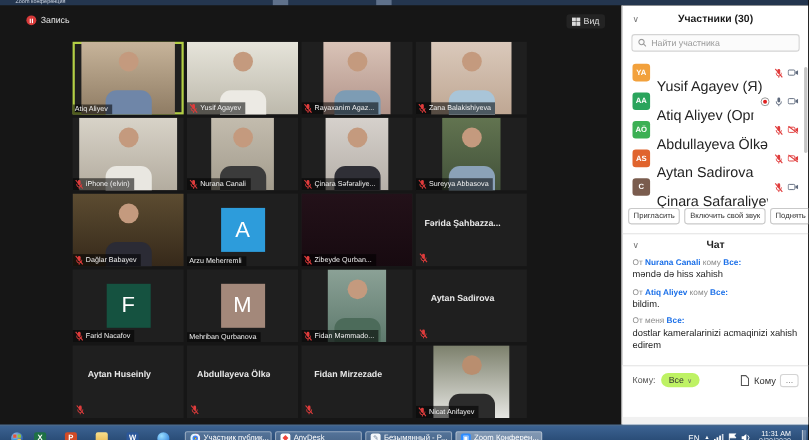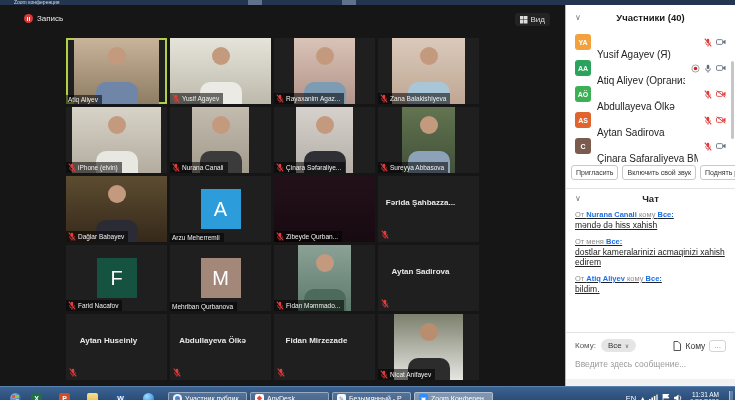--- a/index.html
+++ b/index.html
@@ -35,36 +35,36 @@
   .cname{position:absolute;left:0;right:16px;top:34%;text-align:center;color:#e8e8e8;font-size:8px;font-weight:bold;}
   .avbox{position:absolute;left:50%;top:50%;width:40px;height:40px;transform:translate(-50%,-50%);display:flex;align-items:center;justify-content:center;color:#fff;font-size:20px;font-weight:normal;}
 
   
   .sidebar{position:absolute;right:0;top:0;width:170px;height:381px;background:#fff;border-left:1px solid #b9b9b9;color:#222;}
   .shead{position:relative;height:24px;display:flex;align-items:center;justify-content:center;font-size:9.5px;font-weight:bold;color:#1a1a1a;}
   .shead .chev{position:absolute;left:9px;color:#777;font-size:8px;font-weight:normal;}
   .search{margin:2px 8px 6px;height:16px;border:1px solid #d4d4d4;border-radius:3px;background:#fbfbfb;display:flex;align-items:center;gap:4px;padding:0 5px;color:#9a9a9a;font-size:8px;}
   .prow{display:flex;align-items:center;gap:6px;height:26px;padding:0 9px;}
   .pav{width:16px;height:16px;border-radius:3px;color:#fff;font-size:7px;font-weight:bold;display:flex;align-items:center;justify-content:center;flex:0 0 auto;}
-  .pname{flex:1;font-size:10px;color:#232323;white-space:nowrap;overflow:hidden;margin-top:24px;}
+  .pname{flex:1;font-size:13px;color:#232323;white-space:nowrap;overflow:hidden;margin-top:24px;}
   .picons{display:flex;align-items:center;gap:4px;}
   .pscroll{position:absolute;right:1px;top:56px;width:3px;height:78px;background:#c6c6c6;border-radius:2px;}
   .pbtns{display:flex;gap:4px;margin:6px 5px 0;}
   .pbtn{border:1px solid #c9c9c9;border-radius:3px;background:#fff;color:#333;font-size:7px;padding:3px 4px;white-space:nowrap;}
   .chathead{position:relative;height:20px;margin-top:8px;border-top:1px solid #e4e4e4;display:flex;align-items:center;justify-content:center;font-size:9.5px;font-weight:bold;}
   .chathead .chev{position:absolute;left:9px;color:#777;font-size:8px;font-weight:normal;}
-  .msgs{padding:2px 9px 0;text-decoration:underline;}
+  .msgs{padding:2px 9px 0;}
   .msg{margin-bottom:6px;}
   .meta{font-size:7.5px;color:#8a8a8a;}
   .meta .blue{color:#1a6fe8;font-weight:bold;}
   .mbody{font-size:8.5px;color:#222;margin-top:1px;line-height:1.25;}
   .cfoot{position:absolute;left:0;right:0;bottom:0;height:54px;border-top:1px solid #e4e4e4;background:#fff;}
   .cfrow{display:flex;align-items:center;gap:5px;padding:6px 9px 0;justify-content:space-between;}
   .tolabel{font-size:8px;color:#555;}
-  .topill{display:flex;align-items:center;gap:3px;background:#e5e5e5;border-radius:9px;padding:2px 7px;font-size:8px;color:#333;}
+  .topill{display:flex;align-items:center;gap:3px;background:#bef264;border-radius:9px;padding:2px 7px;font-size:8px;color:#333;}
   .fgrp{margin-left:auto;display:flex;align-items:center;gap:4px;color:#333;font-size:8.5px;}
   .morebtn{border:1px solid #d4d4d4;border-radius:3px;padding:0 4px;color:#888;font-size:8px;line-height:10px;}
   .chatinput{padding:7px 9px 0;font-size:8.5px;color:#9a9a9a;}
   .bstrip{position:absolute;left:0;right:0;bottom:0;height:7px;background:#f1f1f1;}
 
   
   .taskbar{position:absolute;left:0;top:386px;width:735px;height:14px;background:linear-gradient(#3c6392,#1e3e66);border-top:1px solid #5b82ae;display:flex;align-items:center;padding:11px 2px;gap:4px;}
   .orb{width:11px;height:11px;border-radius:50%;background:radial-gradient(circle at 35% 30%,#9cc7f0,#2c5fa8 70%);position:relative;flex:0 0 auto;margin:0 6px 0 8px;}
   .orb i{position:absolute;width:3px;height:3px;}
   .ql{display:flex;align-items:center;gap:17px;margin-right:10px;}
@@ -348,21 +348,28 @@
               <line x1="1" y1="1" x2="11" y2="13" stroke="#e03c3c" stroke-width="1.6"></line>
             </svg>
             <span>Nicat Anifayev</span>
           </div>
         </div>
       </div>
 
     <div class="sidebar">
       <div class="shead">
         <span class="chev">∨</span>
-        <span>Участники (40)</span>
+        <span>Участники (30)</span>
+      </div>
+      <div class="search">
+        <svg width="8" height="8" viewBox="0 0 10 10">
+            <circle cx="4" cy="4" r="3" fill="none" stroke="#9a9a9a" stroke-width="1.2"></circle>
+            <line x1="6.2" y1="6.2" x2="9" y2="9" stroke="#9a9a9a" stroke-width="1.2"></line>
+          </svg>
+        <span>Найти участника</span>
       </div>
       <div id="plist">
           <div class="prow">
             <span class="pav" style="background:#f2a13c">YA</span>
     <span class="pname">Yusif Agayev (Я)</span>
     <span class="picons">
       <svg width="8" height="9" viewBox="0 0 12 14">
                 <rect x="4" y="1" width="4" height="7" rx="2" fill="#e03c3c"></rect>
                 <path d="M2.5 6.5v1a3.5 3.5 0 0 0 7 0v-1" fill="none" stroke="#e03c3c" stroke-width="1.3"></path>
                 <line x1="6" y1="11" x2="6" y2="13.5" stroke="#e03c3c" stroke-width="1.3"></line>
@@ -454,45 +461,44 @@
       <div class="chathead">
         <span class="chev">∨</span>
         <span>Чат</span>
       </div>
       <div class="msgs" id="msgs">
           <div class="msg">
             <div class="meta">От <span class="blue">Nurana Canali</span> кому <span class="blue">Все:</span></div>
   <div class="mbody">məndə də hiss xahish</div>
           </div>
           <div class="msg">
+            <div class="meta">От <span class="blue">Atiq Aliyev</span> кому <span class="blue">Все:</span></div>
+  <div class="mbody">bildim.</div>
+          </div>
+          <div class="msg">
             <div class="meta">От <span class="">меня</span> <span class="blue">Все:</span></div>
   <div class="mbody">dostlar kameralarinizi acmaqinizi xahish edirem</div>
-          </div>
-          <div class="msg">
-            <div class="meta">От <span class="blue">Atiq Aliyev</span> кому <span class="blue">Все:</span></div>
-  <div class="mbody">bildim.</div>
           </div>
         </div>
 
       <div class="cfoot">
         <div class="cfrow">
           <span class="tolabel">Кому:</span>
           <span class="topill">
             <span>Все</span>
             <span style="font-size:6px;color:#666">∨</span>
           </span>
           <span class="fgrp">
             <svg width="8" height="10" viewBox="0 0 8 10">
                 <path d="M1 .5h4l2.5 2.5v6.5h-6.5z" fill="none" stroke="#555" stroke-width="1"></path>
               </svg>
             <span>Кому</span>
             <span class="morebtn">...</span>
           </span>
         </div>
-        <div class="chatinput">Введите здесь сообщение...</div>
         <div class="bstrip"></div>
       </div>
     </div>
   </div>
 
   <div class="taskbar">
     <span class="orb">
       <i style="left:2px;top:2px;background:#e8553a"></i>
       <i style="left:6px;top:2px;background:#8dc63f"></i>
       <i style="left:2px;top:6px;background:#35a0da"></i>

